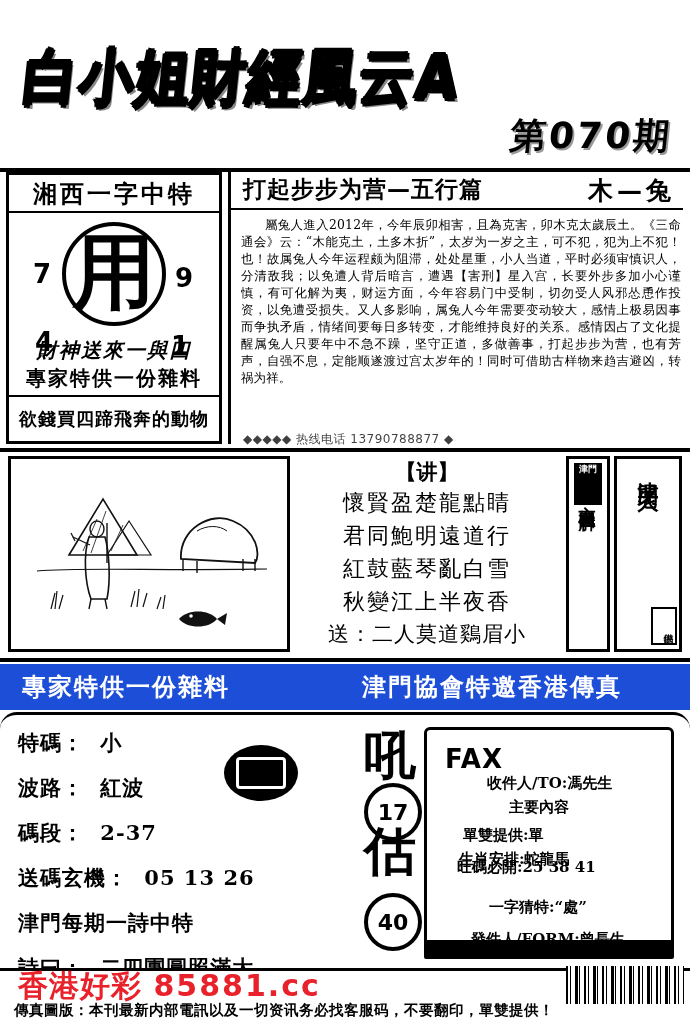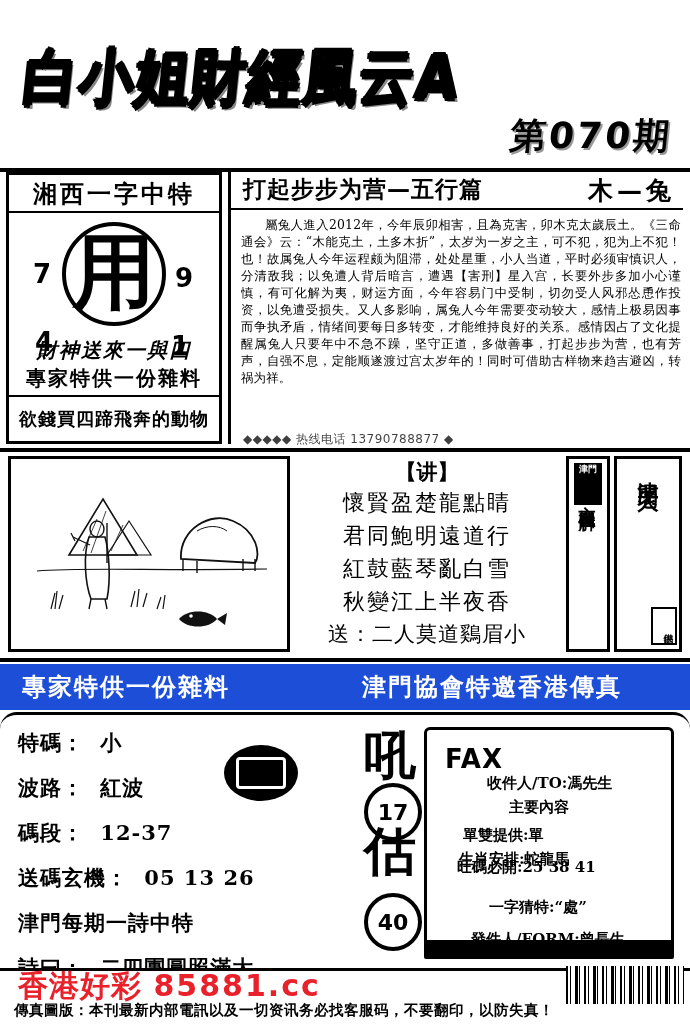--- a/index.html
+++ b/index.html
@@ -577,21 +577,21 @@
       <div class="data-row">
         <span class="lbl">特碼：</span>
         <span class="val">小</span>
       </div>
       <div class="data-row">
         <span class="lbl">波路：</span>
         <span class="val">紅波</span>
       </div>
       <div class="data-row">
         <span class="lbl">碼段：</span>
-        <span class="val">12-37</span>
+        <span class="val">2-37</span>
       </div>
       <div class="data-row">
         <span class="lbl">送碼玄機：</span>
         <span class="val">05 13 26</span>
       </div>
       <div class="data-row">
         <span class="lbl">津門每期一詩中特</span>
         <span class="val"></span>
       </div>
       <div class="data-row">
@@ -616,21 +616,21 @@
       <div class="fax-line f3">單雙提供:單</div>
       <div class="fax-line f4">生肖安排:蛇龍馬</div>
       <div class="fax-line f5">旺碼必開:25 38 41</div>
       <div class="fax-line f6">一字猜特:“處”</div>
       <div class="fax-line f7">發件人/FORM:曾長生</div>
       <div class="fax-curl"></div>
     </div>
   </div>
 
   <div class="footer">
-    <div class="footer-text">傳真圖版：本刊最新内部電訊以及一切资讯务必找客服码，不要翻印，以防失真！</div>
+    <div class="footer-text">傳真圖版：本刊最新内部電訊以及一切资讯务必找客服码，不要翻印，單雙提供！</div>
   </div>
   <div class="watermark">
     <span>香港好彩</span>
     <span class="url">85881.cc</span>
   </div>
   <div class="barcode"></div>
 
 </div>
 
 </body></html>

